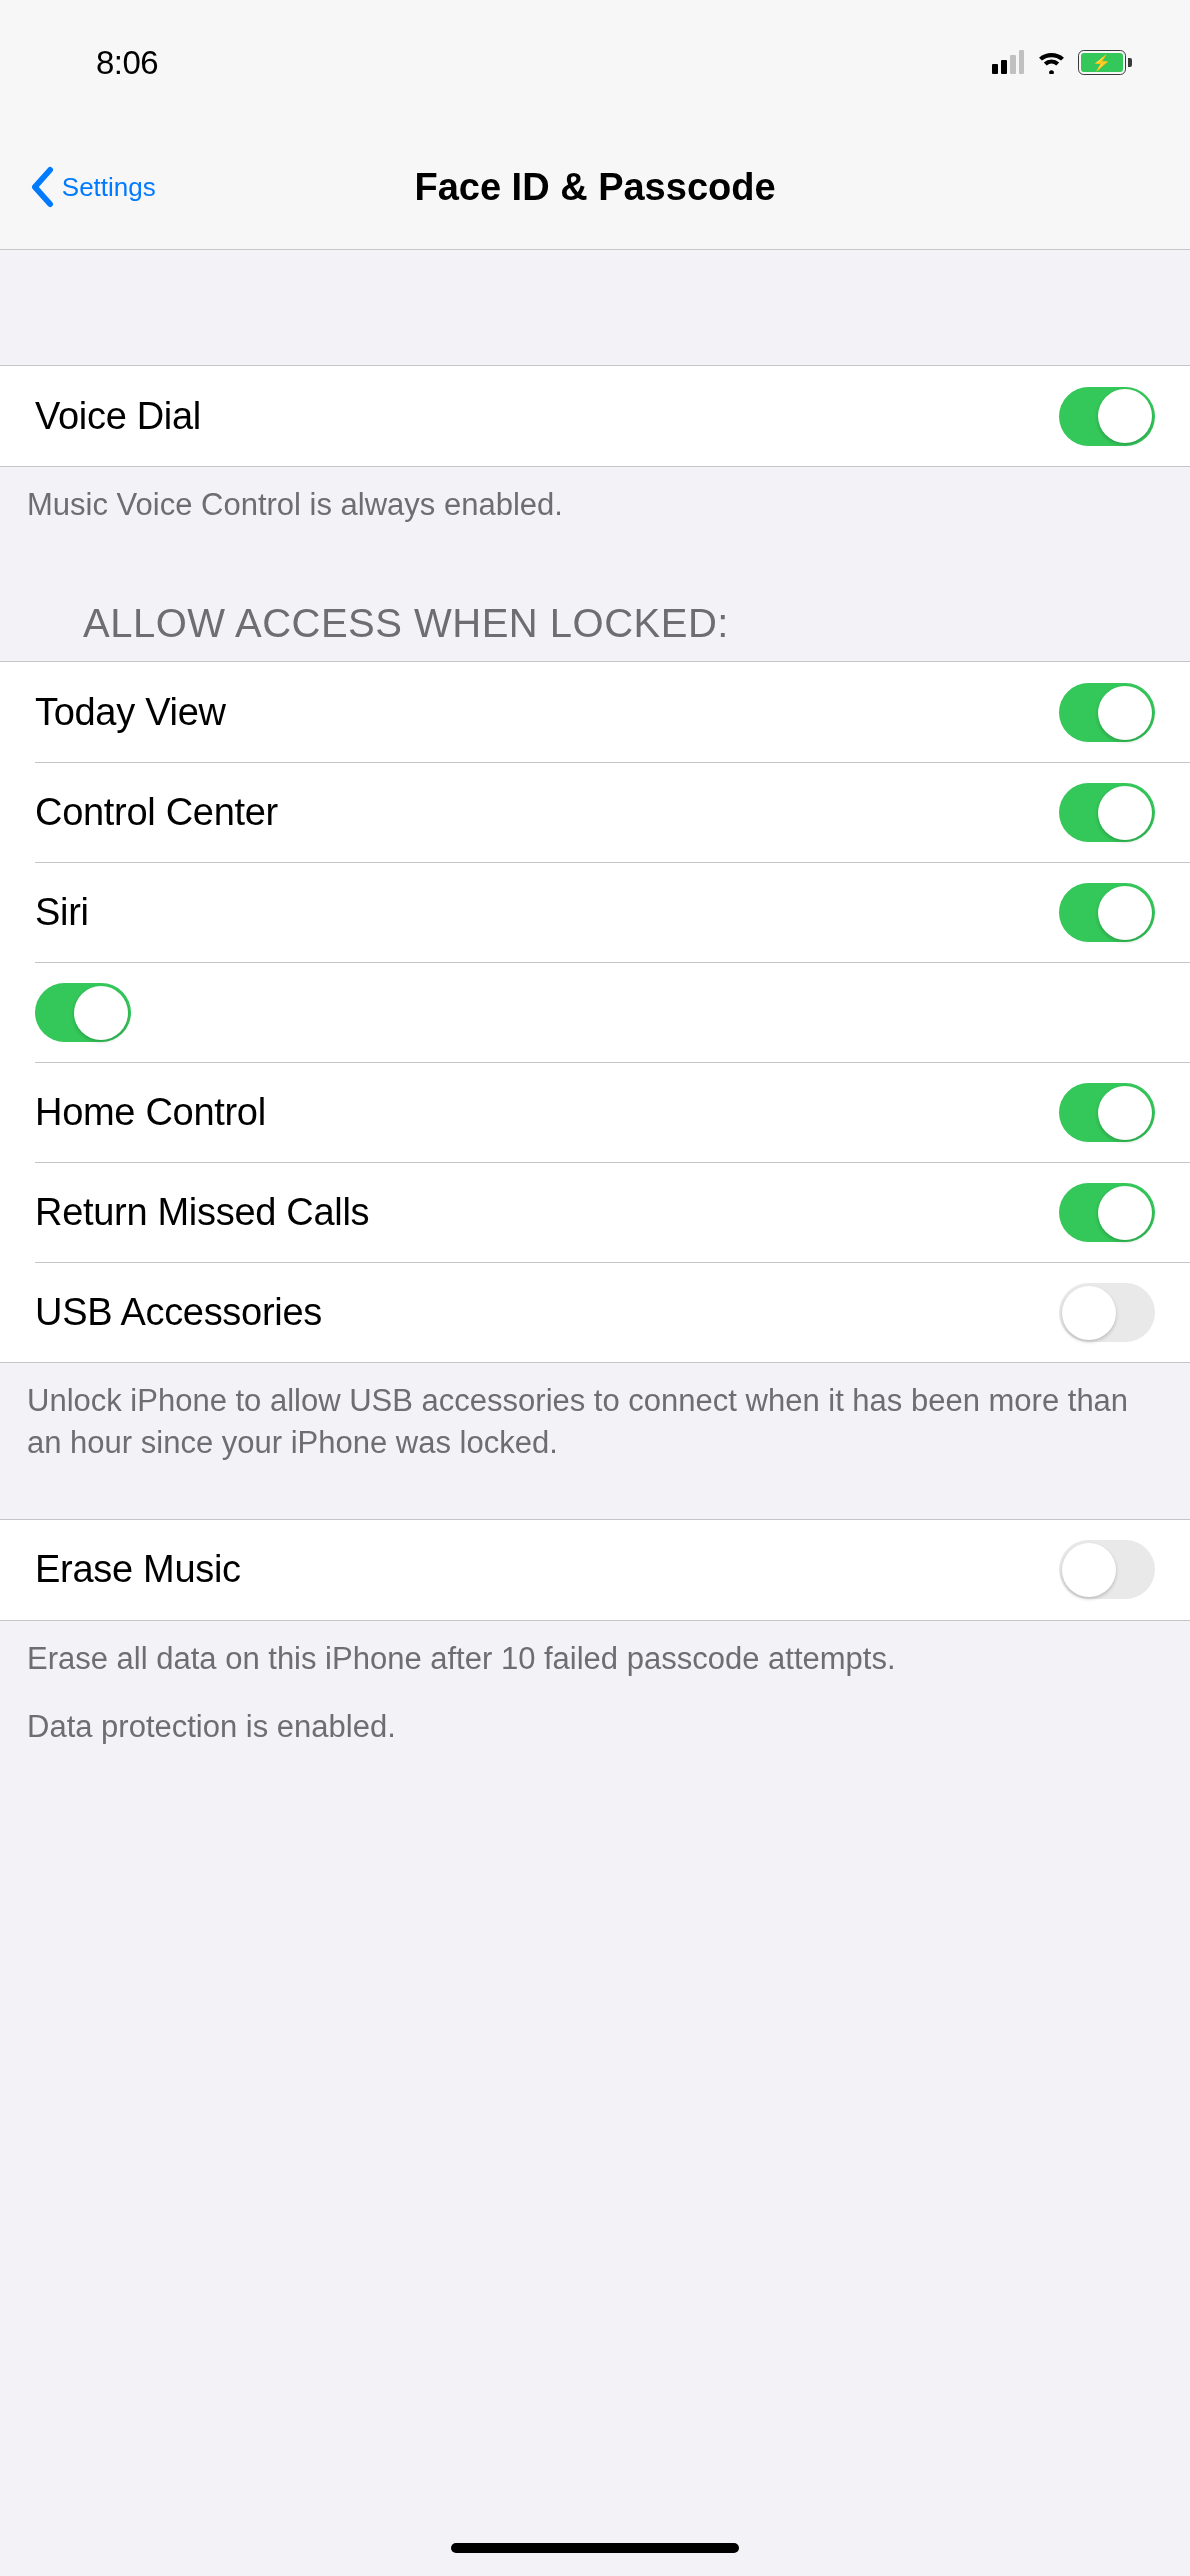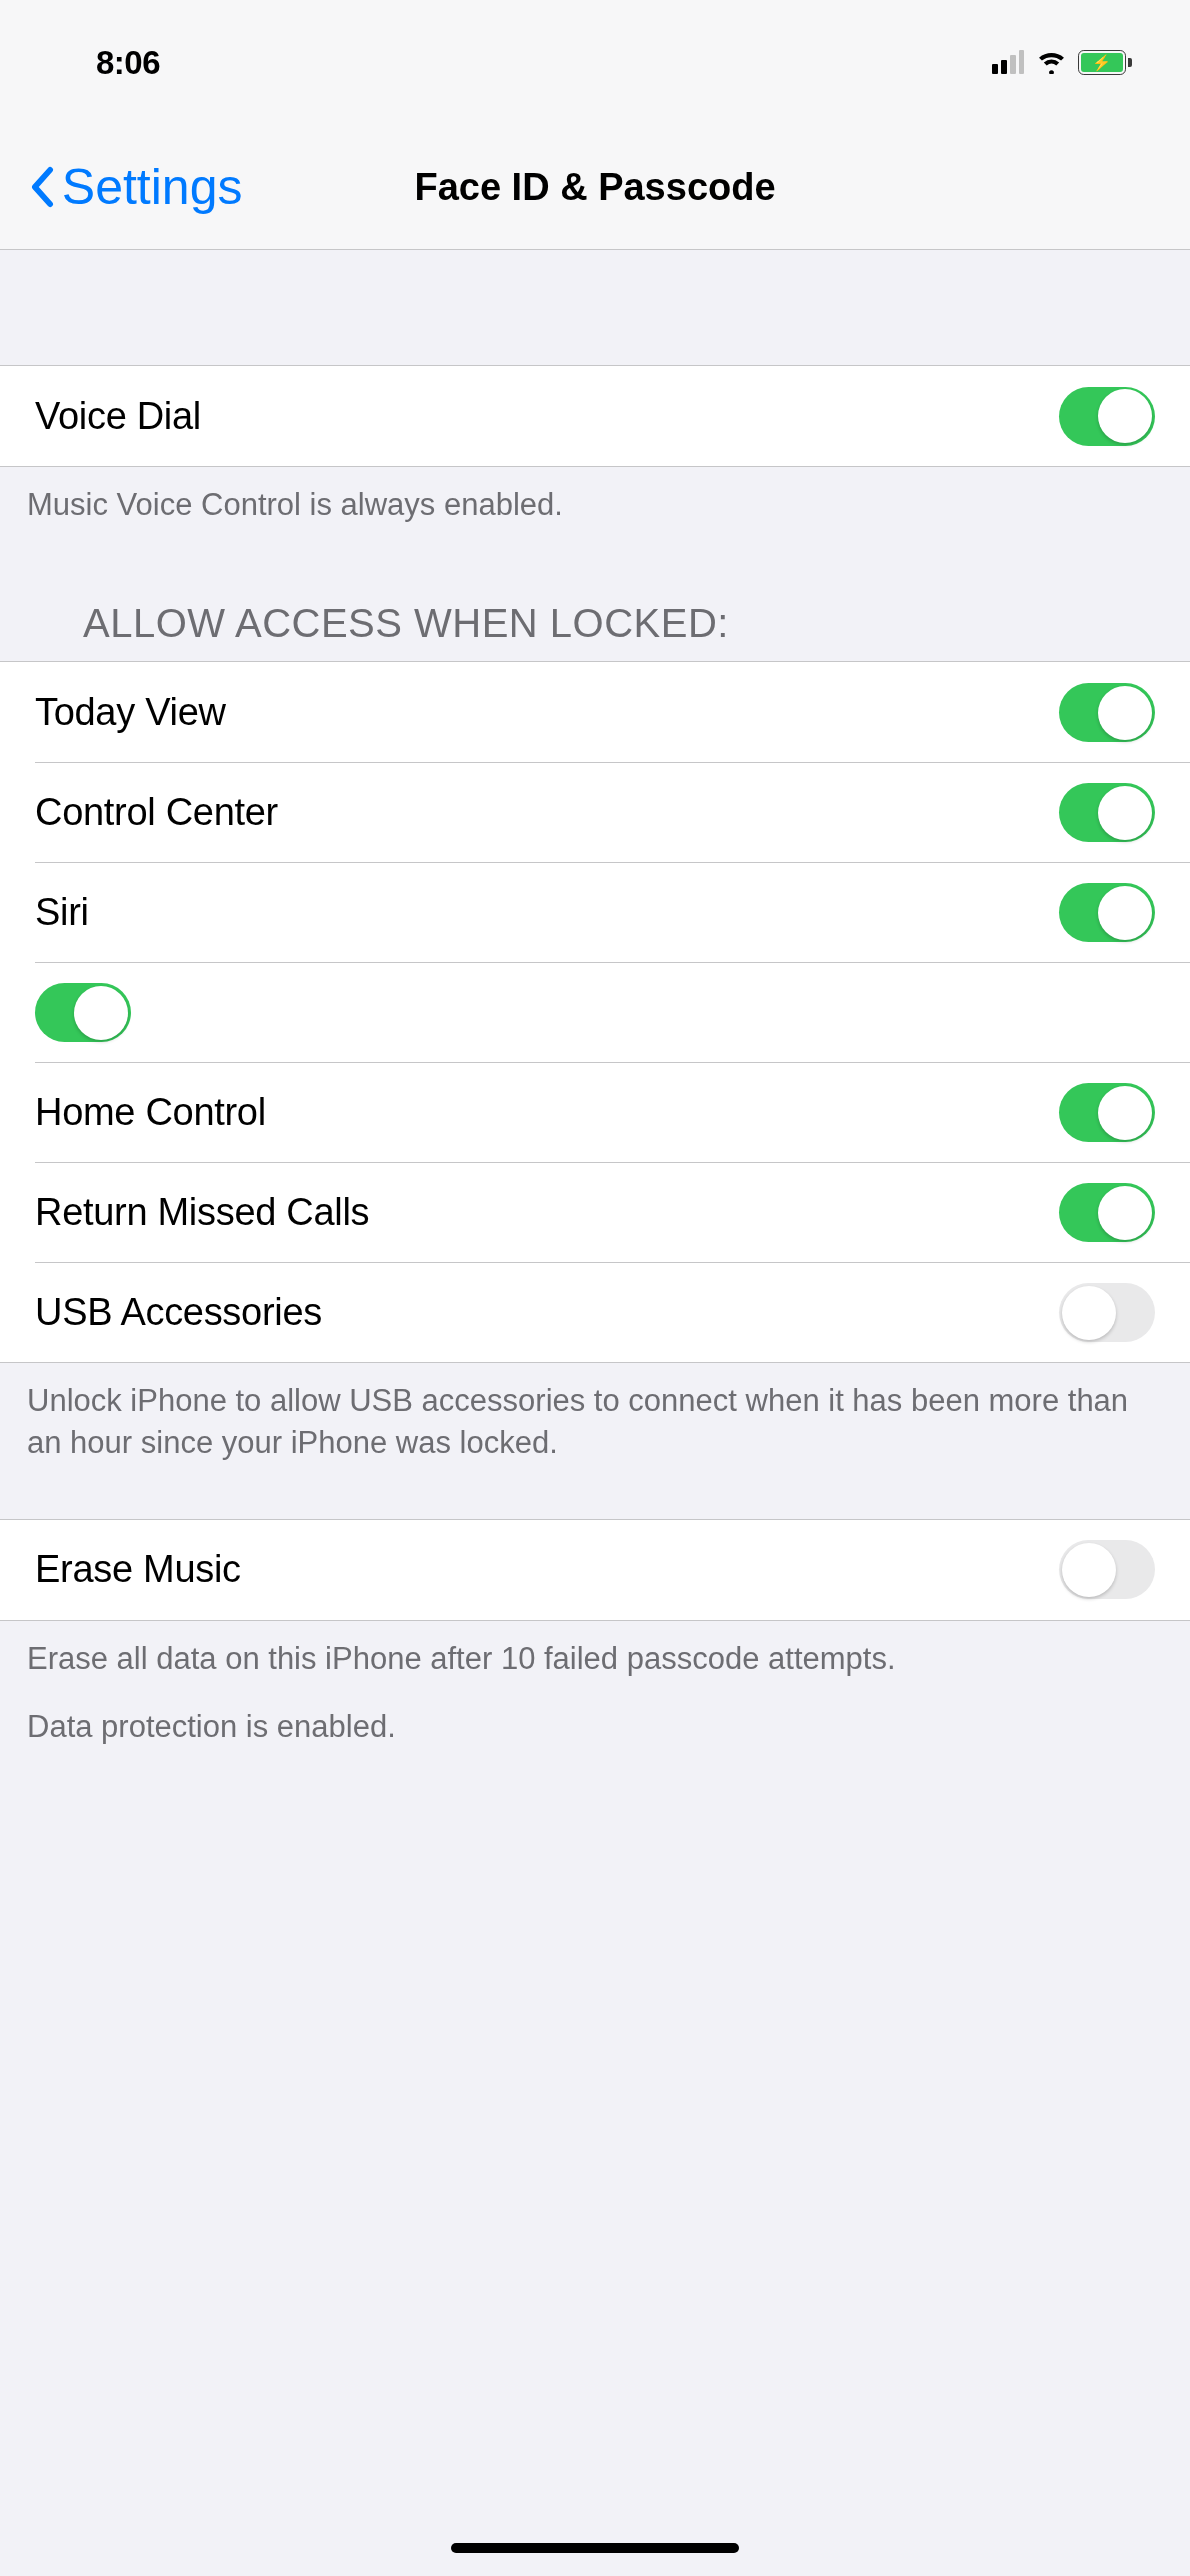--- a/index.html
+++ b/index.html
@@ -14,21 +14,21 @@
     .status-bar {
       height: 125px;
       display: flex;
       align-items: center;
       justify-content: space-between;
       padding: 0 58px 0 96px;
       background: #f7f7f8;
     }
     .status-time {
       font-size: 33px;
-      font-weight: 700;
+      font-weight: 400;
       letter-spacing: -0.5px;
       text-align: center;
     }
     .status-right {
       display: flex;
       align-items: center;
       gap: 11.5px;
     }
     .signal-bars {
       display: flex;
@@ -87,21 +87,21 @@
       border-bottom: 1px solid #c6c6c8;
       display: flex;
       align-items: center;
       position: relative;
       padding: 0 29px;
     }
     .back-btn {
       display: flex;
       align-items: center;
       color: #007aff;
-      font-size: 50px;
+      font-size: 26px;
       gap: 5.8px;
     }
     .back-chevron svg { display: block; }
     .nav-title {
       position: absolute;
       left: 50%;
       transform: translateX(-50%);
       font-size: 38px;
       font-weight: 700;
       color: #000;

